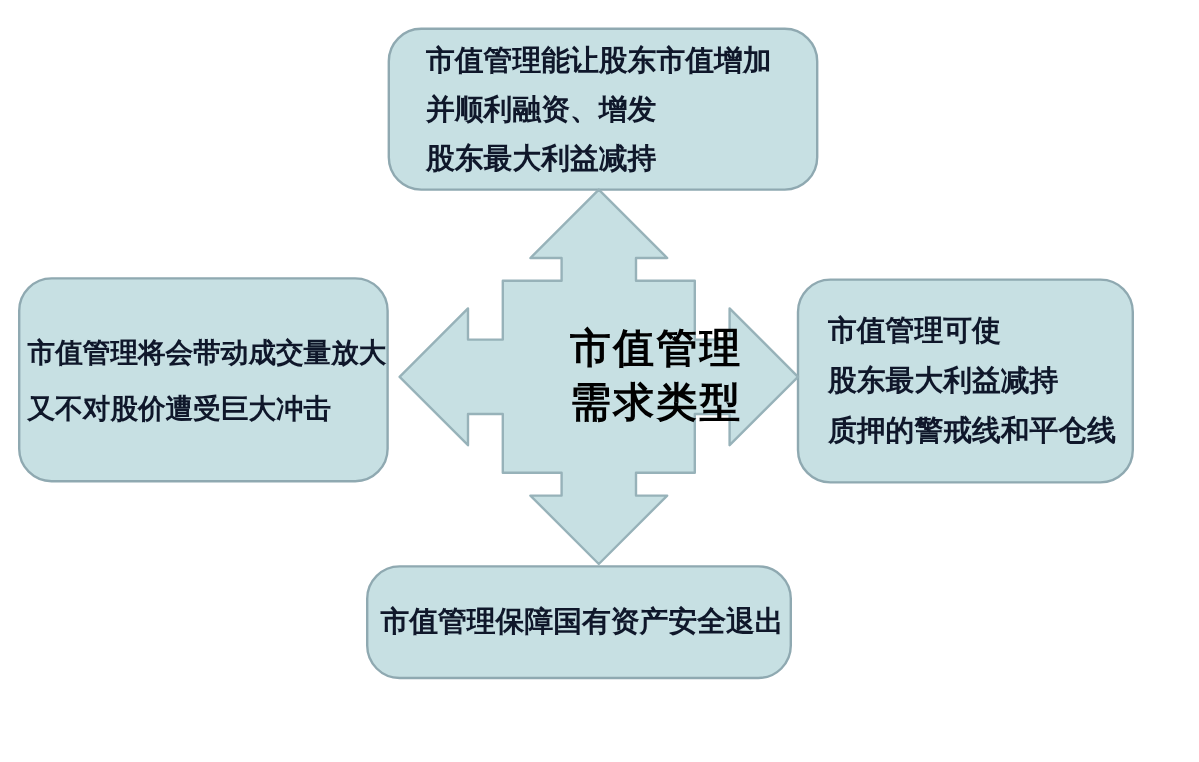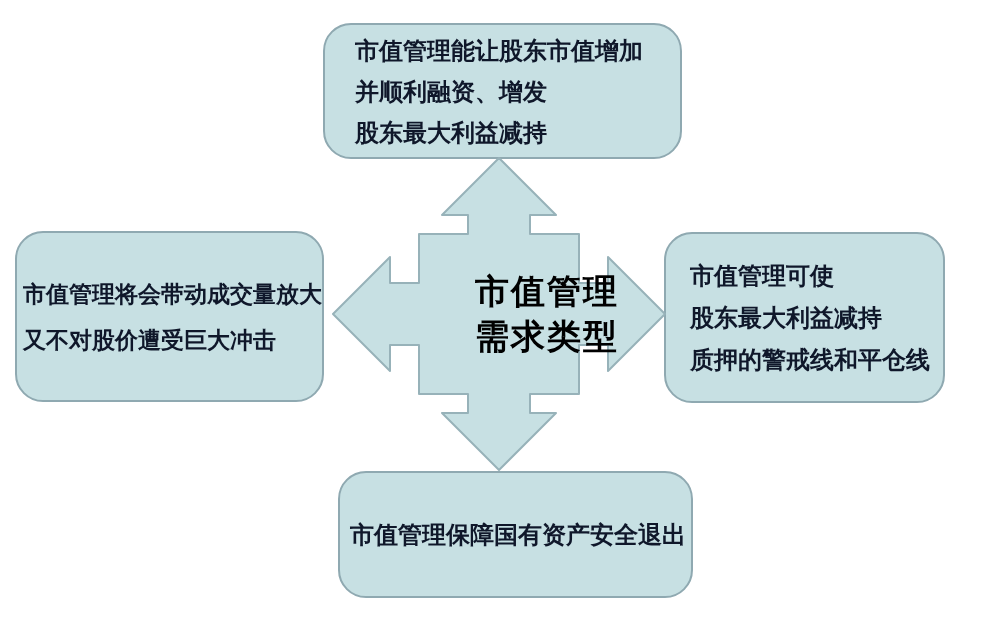--- a/index.html
+++ b/index.html
@@ -21,21 +21,21 @@
     display: flex;
     flex-direction: column;
     justify-content: center;
     font-weight: bold;
     color: #0f172a;
   }
   .node .line { white-space: nowrap; }
   #node-top    { left: 323px; top: 23px;  width: 359px; height: 136px; padding-left: 30px; font-size: 24px; line-height: 41px; }
   #node-left   { left: 15px;  top: 231px; width: 309px; height: 171px; padding-left: 6px;  font-size: 23px; line-height: 46px; }
   #node-right  { left: 664px; top: 232px; width: 281px; height: 171px; padding-left: 24px; font-size: 24px; line-height: 42px; }
-  #node-bottom { left: 338px; top: 471px; width: 355px; height: 127px; padding-left: 10px; font-size: 24px; line-height: 41px; }
+  #node-bottom { left: 305px; top: 471px; width: 355px; height: 95px; padding-left: 10px; font-size: 24px; line-height: 41px; }
 
   #arrow-wrap {
     position: absolute;
     left: 331px; top: 156px;
     width: 336px; height: 316px;
   }
   #arrow-wrap svg { display: block; width: 336px; height: 316px; }
   #quad-arrow-path {
     fill: #c7e0e3;
     stroke: #97b2b9;

